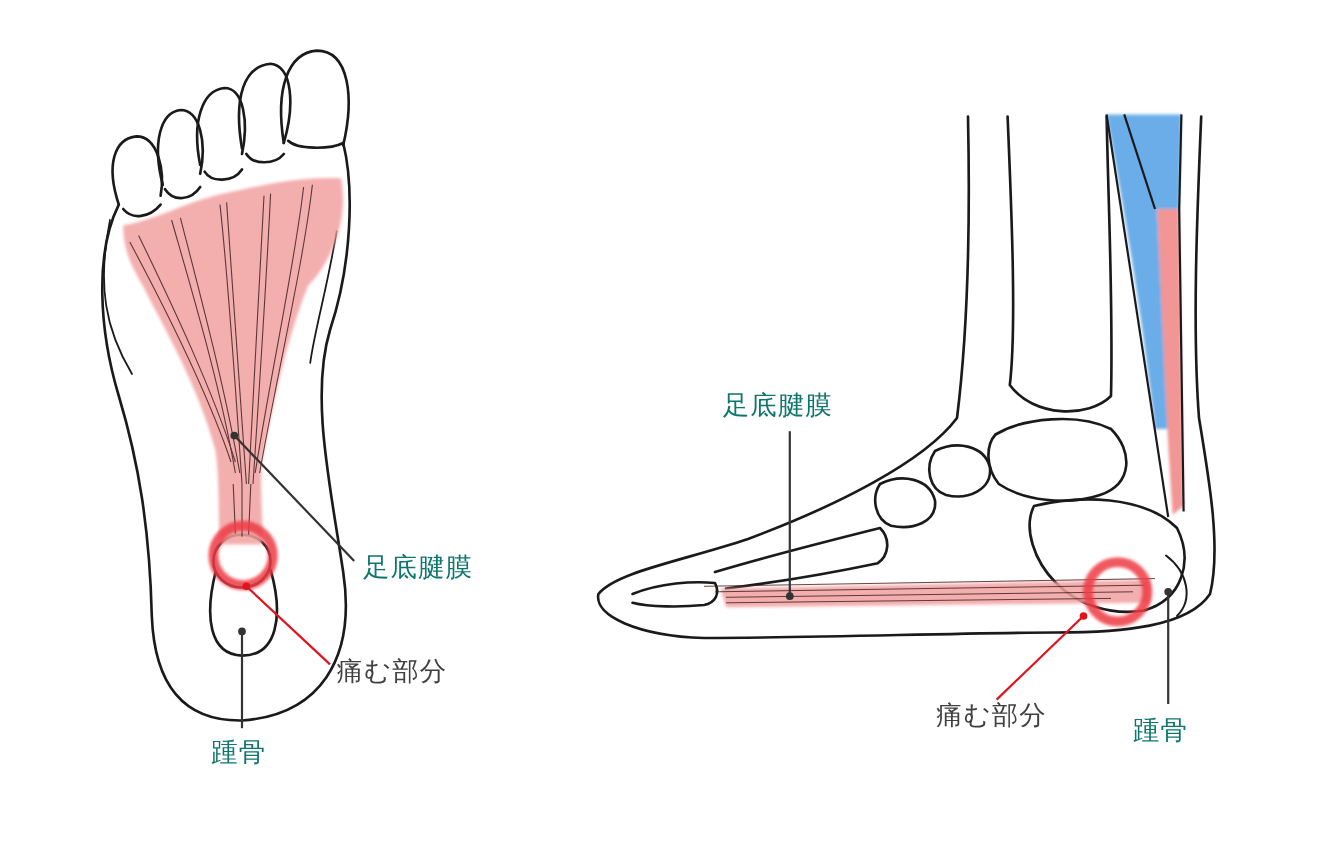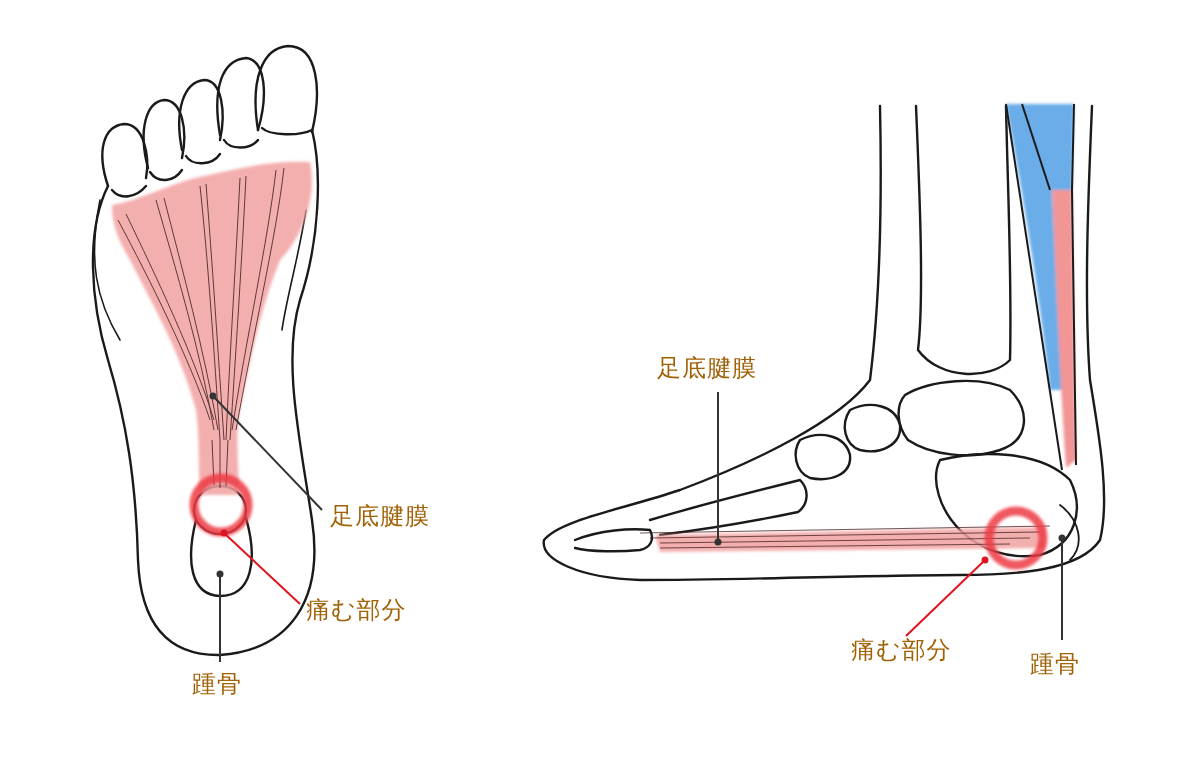--- a/index.html
+++ b/index.html
@@ -1,21 +1,21 @@
 <!DOCTYPE html>
 <html><head>
   <meta charset="utf-8">
   <style>
     html, body { margin: 0; padding: 0; background: #ffffff; }
     body { width: 1200px; height: 770px; position: relative; overflow: hidden;
            font-family: "DejaVu Sans", sans-serif; }
     svg.canvas { position: absolute; left: 0; top: 0; }
     .label { position: absolute; font-size: 24px; letter-spacing: 1px; white-space: nowrap; }
-    .label.dark { color: #a16207; }
-    .label.red { color: #a16207; }
+    .label.dark { color: #0f766e; }
+    .label.red { color: #404040; }
   </style>
 </head>
 <body>
 
 <svg class="canvas" width="1200" height="770" viewBox="0 0 1200 770">
   <defs>
     <filter id="soft" x="-20%" y="-20%" width="140%" height="140%">
       <feGaussianBlur stdDeviation="1.6"></feGaussianBlur>
     </filter>
   </defs>

